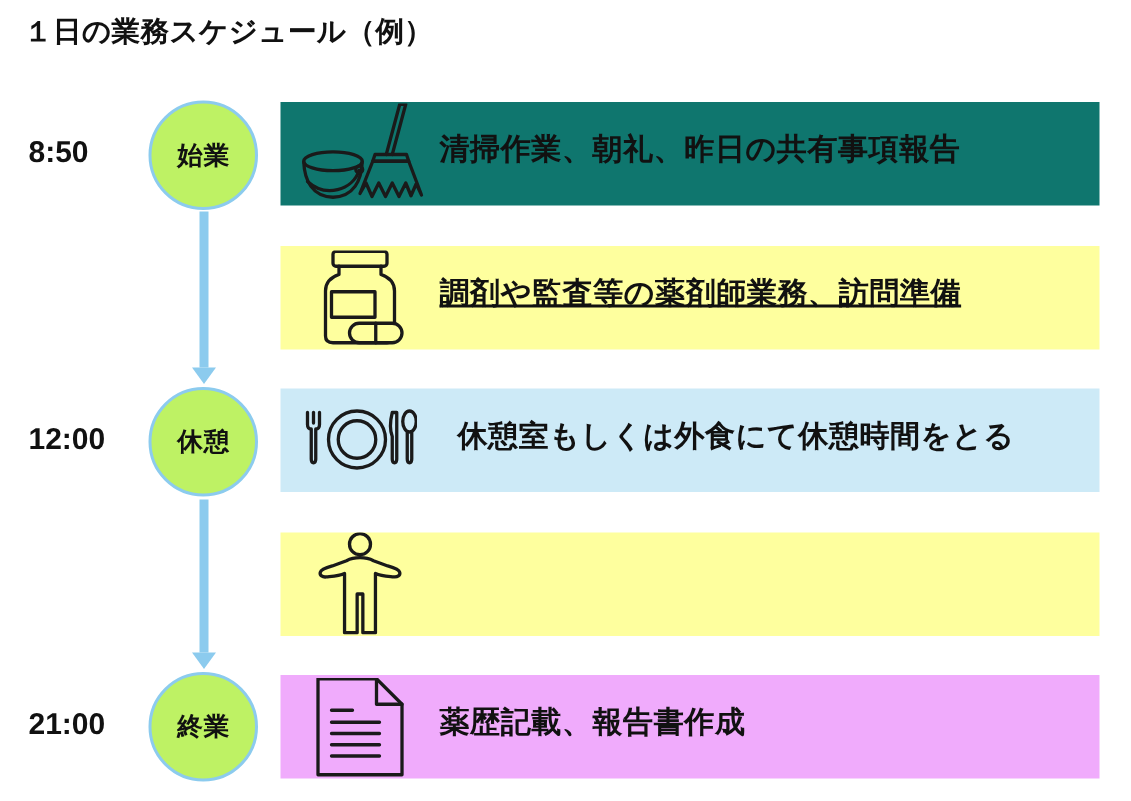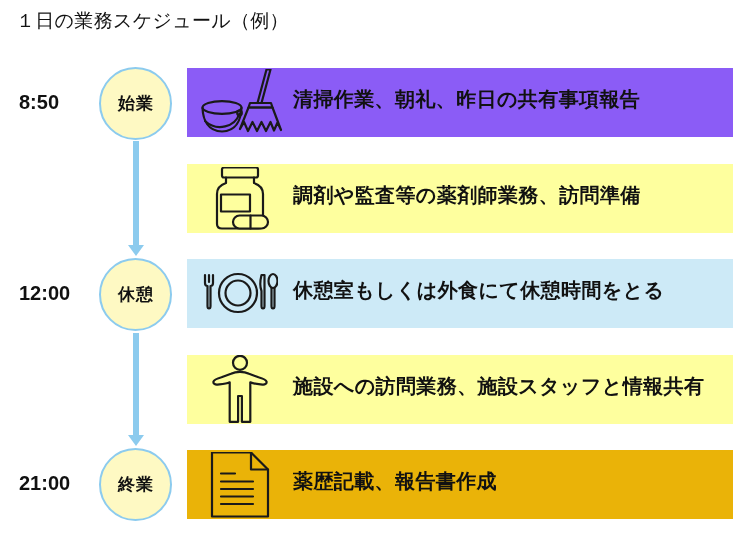--- a/index.html
+++ b/index.html
@@ -1,35 +1,35 @@
 <!DOCTYPE html>
 <html><head>
 <meta charset="utf-8">
 <style>
   html,body{margin:0;padding:0;}
   body{width:754px;height:534px;position:relative;background:#ffffff;font-family:"Liberation Sans",sans-serif;overflow:hidden;color:#111;}
-  .title{position:absolute;left:16px;top:8px;font-size:19px;font-weight:normal;letter-spacing:0.3px;}
+  .title{position:absolute;left:16px;top:8px;font-size:19px;font-weight:bold;letter-spacing:0.3px;}
   .time{position:absolute;left:19px;font-size:20px;font-weight:bold;text-align:center;}
   .time-1{top:91px;}
   .time-2{top:282px;}
   .time-3{top:472px;}
-  .circle{position:absolute;left:99px;width:73px;height:73px;box-sizing:border-box;border:2.2px solid #8ccbee;border-radius:50%;background:#fef9c3;display:flex;align-items:center;justify-content:center;font-size:17px;font-weight:bold;letter-spacing:0.8px;text-indent:0.8px;}
+  .circle{position:absolute;left:99px;width:73px;height:73px;box-sizing:border-box;border:2.2px solid #8ccbee;border-radius:50%;background:#bef264;display:flex;align-items:center;justify-content:center;font-size:17px;font-weight:bold;letter-spacing:0.8px;text-indent:0.8px;}
   .circle-1{top:67px;}
   .circle-2{top:258px;font-family:Liberation Serif, serif;}
   .circle-3{top:448px;}
   .tl-seg{position:absolute;left:133px;width:6px;background:#8ccbee;}
   .seg-1{top:141px;height:104px;}
   .seg-2{top:333px;height:102px;}
   .tl-arrow{position:absolute;left:128px;width:0;height:0;border-left:8px solid transparent;border-right:8px solid transparent;border-top:11px solid #8ccbee;}
   .arrow-1{top:245px;}
   .arrow-2{top:435px;}
   .row{position:absolute;left:187px;width:546px;height:69px;display:flex;align-items:center;}
   .row-1{top:68px;}
   .row-2{top:164px;}
-  .row-3{top:259px;}
+  .row-3{top:259px;gap:12px;}
   .row-4{top:355px;}
   .row-5{top:450px;}
   .icon-zone{flex:0 0 106px;display:flex;align-items:center;justify-content:center;}
   .row-text{font-size:20px;font-weight:bold;letter-spacing:0.4px;margin-top:-6px;}
   svg{display:block;}
   .st{fill:none;stroke:#1a1a1a;stroke-width:2.2;stroke-linecap:round;stroke-linejoin:round;}
   .stf{fill:#feff9e;stroke:#1a1a1a;stroke-width:2.2;stroke-linecap:round;stroke-linejoin:round;}
 </style>
 </head>
 <body>
@@ -48,36 +48,36 @@
 <div class="circle circle-1">
     <span>始業</span>
   </div>
 <div class="circle circle-2">
     <span>休憩</span>
   </div>
 <div class="circle circle-3">
     <span>終業</span>
   </div>
 
-<div class="row row-1" style="background-color: #8b5cf6; text-align: center;">
+<div class="row row-1" style="background-color: #0f766e; text-align: center;">
   <div class="icon-zone">
     <svg width="86" height="68" viewBox="0 0 86 68">
       <ellipse class="st" cx="25" cy="38.5" rx="19.5" ry="6.3"></ellipse>
       <path class="st" d="M5.5,39 C6,51 11,62 25,62.5 C39,62 44,51 44.5,39"></path>
       <path class="st" d="M42.5,44.5 C38,58 20,63 8,52"></path>
       <circle class="st" cx="42.5" cy="44" r="2.3"></circle>
       <path class="st" d="M69.5,0.5 L60.5,34 M73.5,0.5 L64.5,34 M69.5,0.5 L73.5,0.5"></path>
       <path class="st" d="M53,34 L74,34 L75.5,38.5 L51.5,38.5 Z"></path>
       <path class="st" d="M51.5,38.5 L43,60 L47,53 L51,62 L55.5,53 L60,62 L64.5,53 L69,62 L73.5,53 L77,61.5 L80.5,53.5 L84,61 L75.5,38.5 Z"></path>
     </svg>
   </div>
   <div class="row-text">清掃作業、朝礼、昨日の共有事項報告</div>
 </div>
 
-<div class="row row-2" style="background-color: rgb(254, 255, 158);">
+<div class="row row-2" style="background-color: rgb(254, 255, 158); text-decoration: underline;">
   <div class="icon-zone">
     <svg width="64" height="64" viewBox="0 0 64 64">
       <rect class="st" x="14" y="0.5" width="36" height="10" rx="2"></rect>
       <path class="st" d="M18,10.5 L18,16 C12,18 9,22 9,27 L9,57 C9,60 11,61.5 14,61.5 L50,61.5 C53,61.5 55,60 55,57 L55,27 C55,22 52,18 46,16 L46,10.5"></path>
       <rect class="st" x="13" y="27.5" width="29" height="17"></rect>
       <rect class="stf" x="25" y="48.5" width="35" height="13" rx="6.5"></rect>
       <path class="st" d="M42.5,48.5 L42.5,61.5"></path>
     </svg>
   </div>
   <div class="row-text">調剤や監査等の薬剤師業務、訪問準備</div>
@@ -98,24 +98,23 @@
   <div class="row-text">休憩室もしくは外食にて休憩時間をとる</div>
 </div>
 
 <div class="row row-4" style="background-color: rgb(254, 255, 158);">
   <div class="icon-zone">
     <svg width="66" height="70" viewBox="0 0 66 70">
       <circle class="st" cx="33" cy="7.8" r="7"></circle>
       <path class="st" d="M33,16.8 C36,16.8 39.5,17.5 42,18.8 L51.5,22.3 C55.5,23.4 59,24.6 59.5,26.6 C60,28.6 58,29.9 55.5,29.6 C51.5,29.2 47,29.1 43.3,27.3 L43.3,66.8 L34.9,66.8 L34.9,41 L31.1,41 L31.1,66.8 L22.7,66.8 L22.7,27.3 C19,29.1 14.5,29.2 10.5,29.6 C8,29.9 6,28.6 6.5,26.6 C7,24.6 10.5,23.4 14.5,22.3 L24,18.8 C26.5,17.5 30,16.8 33,16.8 Z"></path>
     </svg>
   </div>
-  <div class="row-text">施設への訪問業務、施設スタッフと情報共有</div>
 </div>
 
-<div class="row row-5" style="background-color: #eab308;">
+<div class="row row-5" style="background-color: #f0abfc;">
   <div class="icon-zone">
     <svg width="64" height="66" viewBox="0 0 64 66">
       <path class="st" d="M4,0.5 L43,0.5 L60,17.5 L60,64.5 L4,64.5 Z"></path>
       <path class="st" d="M43,0.5 L43,17.5 L60,17.5"></path>
       <path class="st" d="M13,21.5 L27,21.5 M13,29.5 L45,29.5 M13,37 L45,37 M13,44.5 L45,44.5 M13,52 L45,52"></path>
     </svg>
   </div>
   <div class="row-text">薬歴記載、報告書作成</div>
 </div>
 

